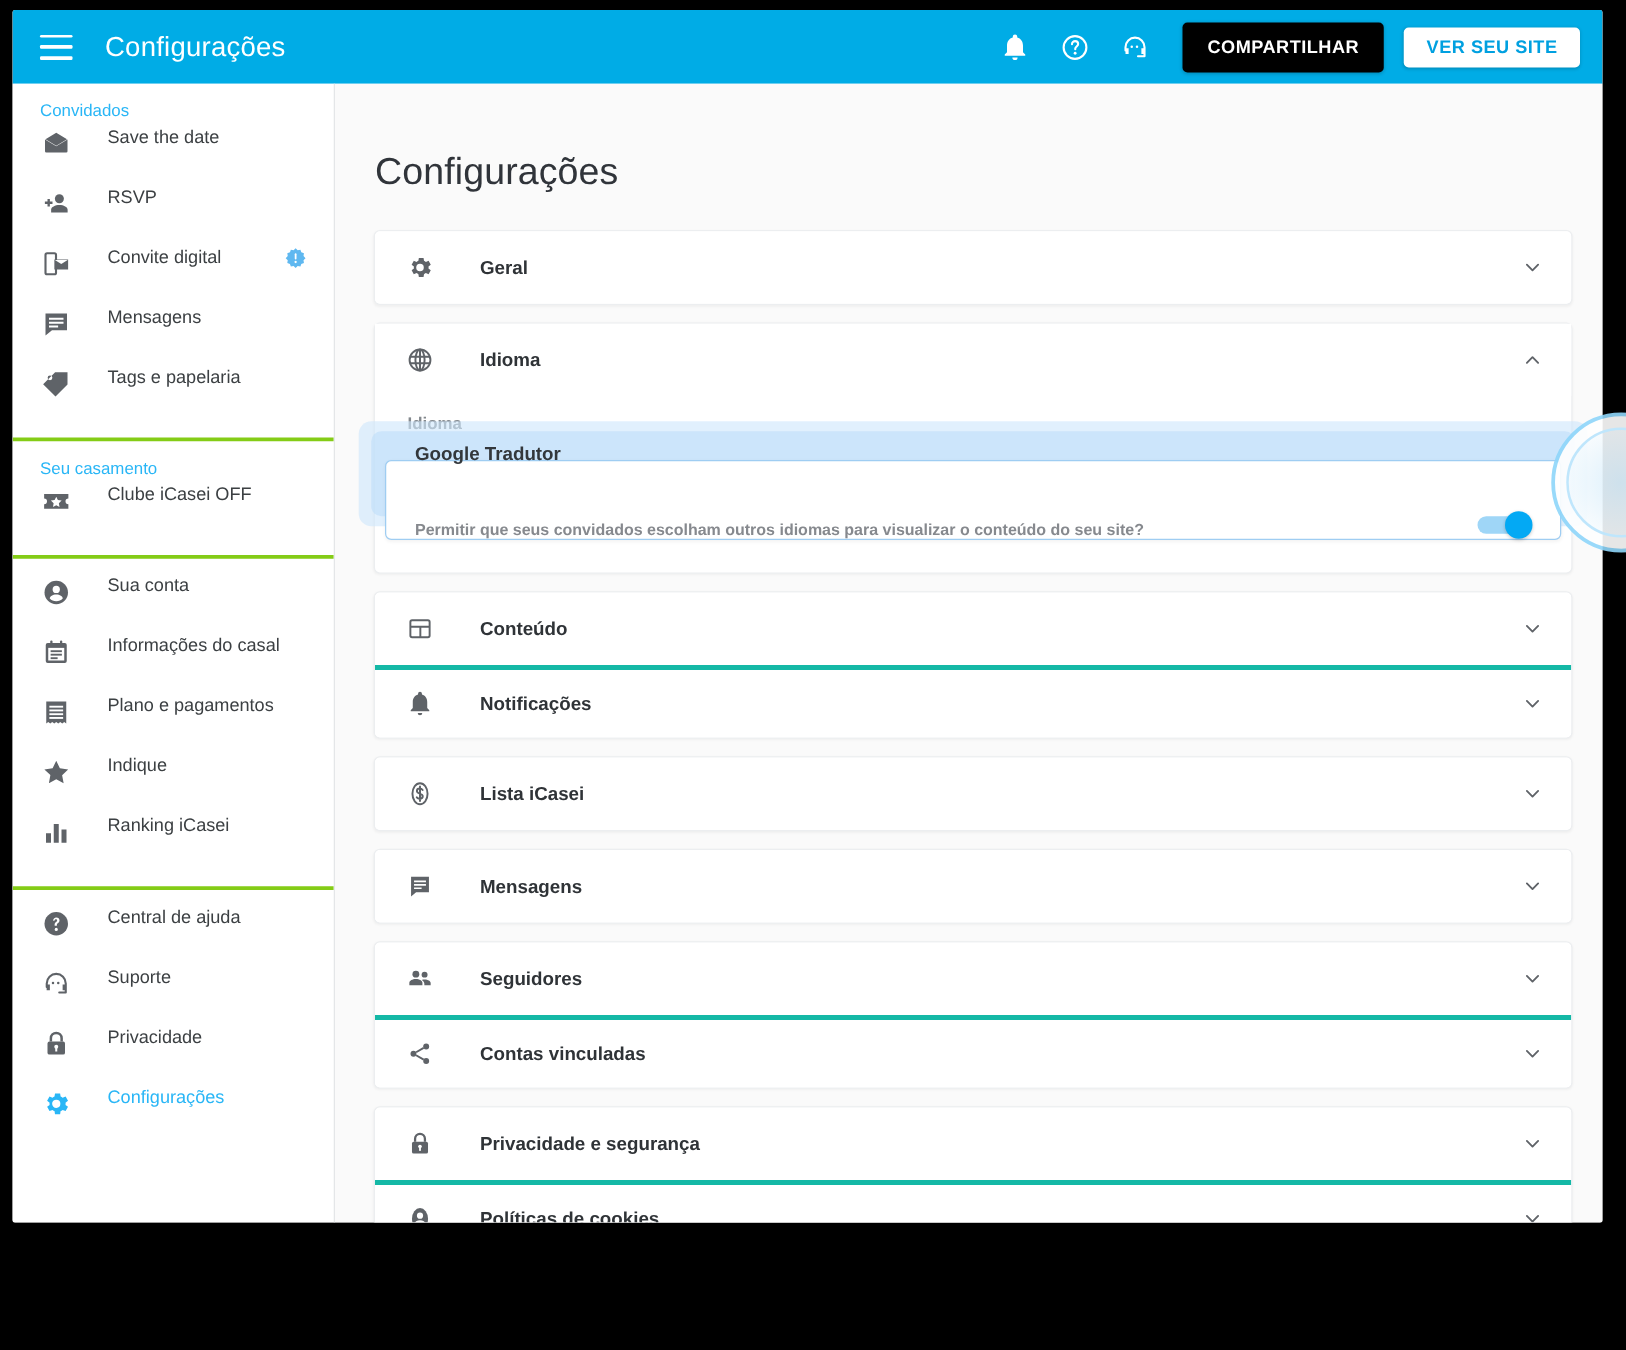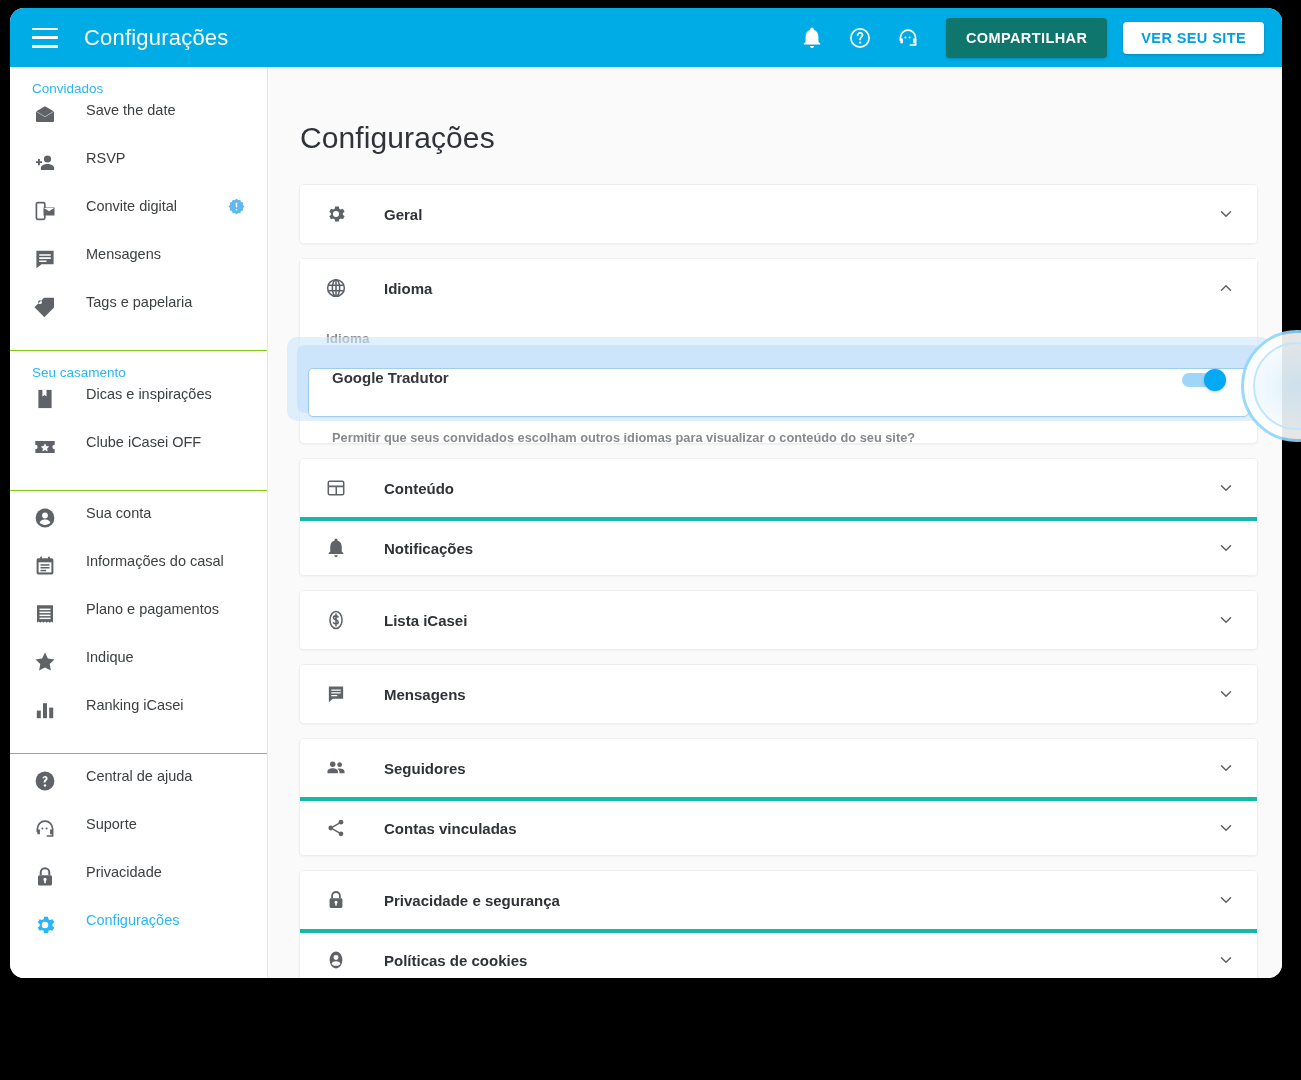--- a/index.html
+++ b/index.html
@@ -8,21 +8,21 @@
     background: #000000;
     font-family: "Liberation Sans", sans-serif;
     overflow: hidden;
   }
 
   .window {
     position: absolute;
     left: 10px; top: 8px;
     width: 1272px; height: 970px;
     background: #ffffff;
-    border-radius: 14px;
+    border-radius: 2px;
     overflow: hidden;
     box-shadow: 0 2px 10px rgba(0,0,0,0.18);
   }
 
   
   .appbar {
     position: absolute; left: 0; top: 0;
     width: 100%; height: 59px;
     background: #00ace6;
     display: flex; align-items: center;
@@ -35,21 +35,21 @@
   }
   .hamburger i { display: block; height: 2.6px; background: #fff; border-radius: 1px; }
   .appbar-title {
     color: #ffffff; font-size: 22px; font-weight: 400;
     margin-left: 26px; letter-spacing: .2px; white-space: nowrap;
   }
   .appbar-spacer { flex: 1 1 auto; }
   .appbar-icons { display: flex; align-items: center; gap: 24px; margin-right: 26px; }
   .appbar-icons .ic { width: 24px; height: 24px; display: block; cursor: pointer; }
   .btn-share {
-    background: #0f766e; color: #fff; border: none;
+    background: #000000; color: #fff; border: none;
     font-size: 14.5px; font-weight: 700; letter-spacing: .4px;
     padding: 0 20px; height: 40px; border-radius: 4px;
     cursor: pointer; white-space: nowrap;
     font-family: "Liberation Sans", sans-serif;
     box-shadow: 0 1px 3px rgba(0,0,0,0.2);
   }
   .btn-site {
     background: #ffffff; color: #00a0e0; border: none;
     font-size: 14.5px; font-weight: 700; letter-spacing: .4px;
     padding: 0 18px; height: 32px; border-radius: 4px;
@@ -59,21 +59,21 @@
   }
 
   
   .sidebar {
     position: absolute; left: 0; top: 59px;
     width: 258px; height: 911px;
     background: #ffffff;
     border-right: 1px solid #e4e6e8;
     overflow: hidden;
   }
-  .side-group { border-bottom: 1px solid #84cc16; padding-bottom: 8px; }
+  .side-group { border-bottom: 3px solid #84cc16; padding-bottom: 8px; }
   .side-group:last-child { border-bottom: none; }
   .side-heading {
     color: #29b6f6; font-size: 13.5px; font-weight: 400;
     padding: 14px 0 6px 22px;
   }
   .side-item {
     display: flex; align-items: flex-start;
     height: 48px; padding-left: 22px; padding-right: 14px;
     cursor: pointer; position: relative;
   }
@@ -145,22 +145,22 @@
     background: #bcdcfa;
     border-radius: 8px;
     opacity: .55;
   }
   .tradutor-row {
     position: relative;
     margin: 22px 8px 0 8px;
     background: #ffffff;
     border: 1.5px solid #9fcdf2;
     border-radius: 5px;
-    height: 49px;
-    display: flex; align-items: flex-start;
+    height: 64px;
+    display: flex; align-items: flex-end;
     padding: 0 22px 0 23px;
     box-shadow: 0 1px 3px rgba(0,0,0,0.05);
   }
   .tradutor-texts { flex: 1 1 auto; }
   .tradutor-title { font-size: 15px; color: #33373b; margin-bottom: 3px; }
   .tradutor-desc { font-size: 12.8px; color: #86898e; margin-top: 44px; }
 
   .switch {
     width: 44px; height: 22px; position: relative; flex: 0 0 44px; cursor: pointer;
   }
@@ -288,29 +288,20 @@
               <path class="icon-gray" d="M11.1 2.7H21v9.9l-9.6 9.6-9.9-9.9zM7 5.3a1.9 1.9 0 1 0 0 3.8 1.9 1.9 0 0 0 0-3.8z"></path>
             </svg>
         </span>
         <span class="si-label">Tags e papelaria</span>
       </div>
     </div>
 
     <div class="side-group">
       <div class="side-heading">Seu casamento</div>
 
-      <div class="side-item">
-        <span class="si-ic">
-          <svg width="24" height="24" viewBox="0 0 24 24">
-              <path class="icon-gray" d="M5.4 2.9h13.2v18.2H5.4z"></path>
-              <path fill="#fff" d="M9.4 2.9h4.1v6.6l-2.1-1.6-2 1.6z"></path>
-            </svg>
-        </span>
-        <span class="si-label">Dicas e inspirações</span>
-      </div>
 
       <div class="side-item">
         <span class="si-ic">
           <svg width="24" height="24" viewBox="0 0 24 24">
               <path class="icon-gray" d="M2.3 6.1h19.4v3.6a2.3 2.3 0 0 0 0 4.6v3.6H2.3v-3.6a2.3 2.3 0 0 0 0-4.6z"></path>
               <path fill="#fff" d="m12 8.3 1.3 2.7 3 .4-2.2 2.1.5 3-2.6-1.4-2.6 1.4.5-3-2.2-2.1 3-.4z"></path>
             </svg>
         </span>
         <span class="si-label">Clube iCasei OFF</span>
       </div>

